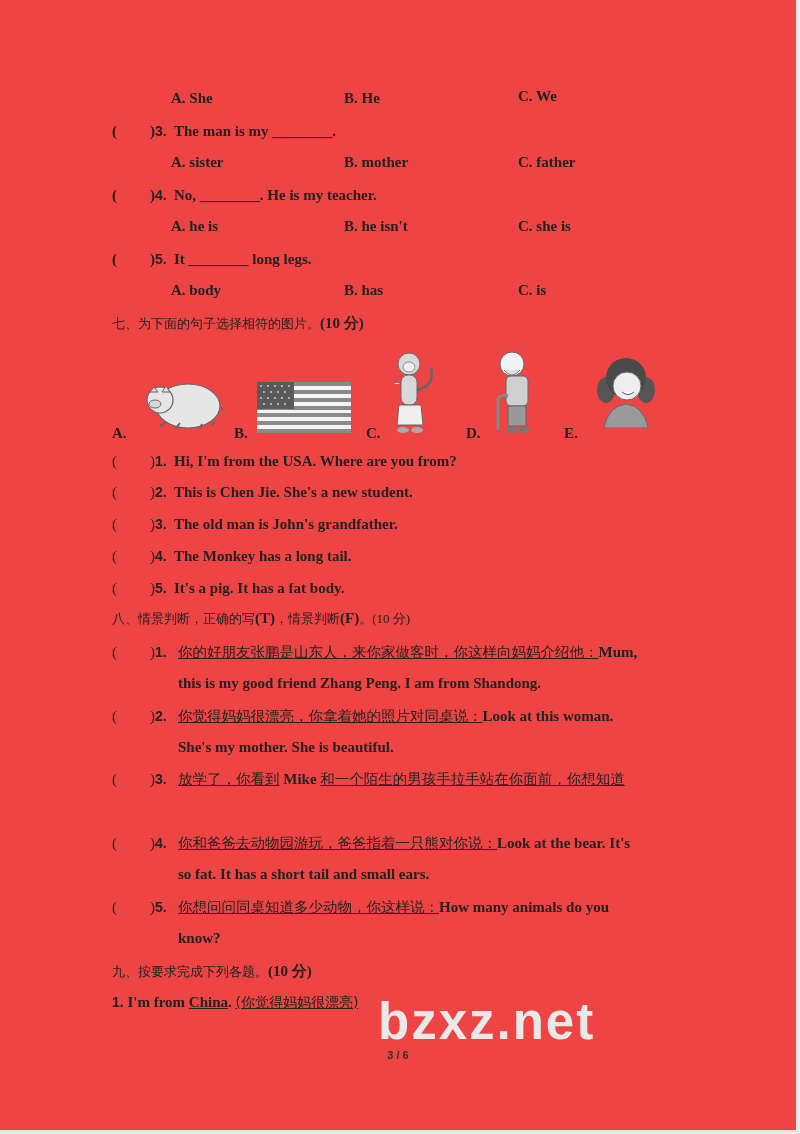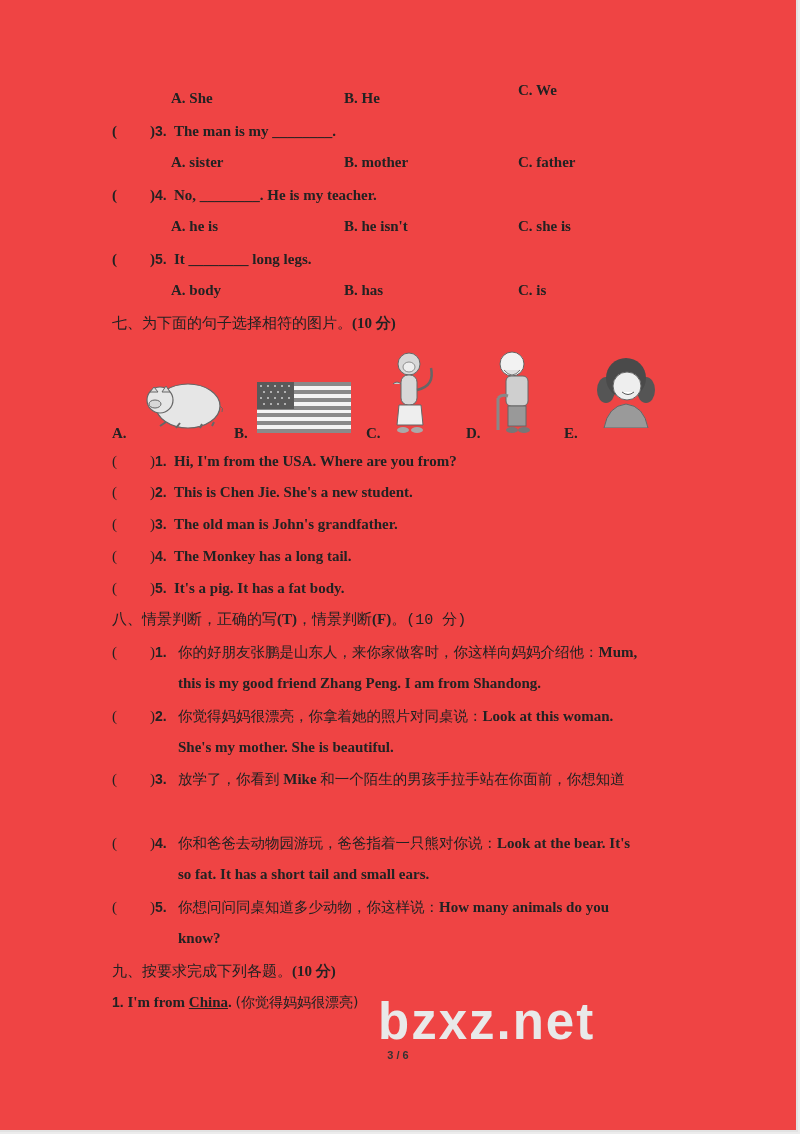--- a/index.html
+++ b/index.html
@@ -8,38 +8,38 @@
     font-family: "Liberation Serif", "DejaVu Serif", serif; color:#222;
   }
   .page {
     position:absolute; left:0; top:0; width:796px; height:1130px; background:#ef4444;
     border-right:2px solid #e2e2e2; border-bottom:2px solid #e2e2e2;
   }
   .line { position:absolute; font-weight:bold; font-size:15px; white-space:nowrap; line-height:18px; }
   .num { position:absolute; font-family:"Liberation Sans", sans-serif; font-weight:bold; }
   .opt { position:absolute; font-weight:bold; font-size:15px; }
   .sec { position:absolute; left:112px; font-size:15px; white-space:nowrap; }
-  .sec .zh { font-family:Liberation Mono, monospace; font-size:15px; }
+  .sec .zh { font-family:Liberation Serif, serif; font-size:13px; }
   .sec .en { font-family:"Liberation Serif", serif; font-weight:bold; }
   .pic-label { position:absolute; font-weight:bold; font-size:15px; }
   .pic { position:absolute; }
   .footer { position:absolute; left:0; width:796px; top:1049px; text-align:center; font-family:"Liberation Sans", sans-serif; font-weight:bold; font-size:11px; color:#333; }
   .watermark { position:absolute; left:378px; top:992px; font-family:"Liberation Sans", sans-serif; font-weight:bold; font-size:51px; color:#e9e9e9; letter-spacing:2px; }
   .u { text-decoration:underline; }
   .q-text { position:absolute; font-weight:bold; font-size:15px; white-space:nowrap; }
-  .q-text .zh { font-family:"DejaVu Sans", sans-serif; font-weight:normal; font-size:14.5px; }
+  .q-text .zh { font-family:"DejaVu Sans", sans-serif; font-weight:normal; font-size:14.5px;text-decoration:underline; }
 </style>
 </head>
 <body>
 
 <div class="page">
 
   <div class="opt" style="left:171px;top:90px">A. She</div>
   <div class="opt" style="left:344px;top:90px">B. He</div>
-  <div class="opt" style="left:518px;top:82px">C. We</div>
+  <div class="opt" style="left:518px;top:88px">C. We</div>
 
   <div class="line" style="left:112px;top:122px;width:600px">
     <span style="position:absolute;left:0">(</span>
     <span style="position:absolute;left:38px">)</span>
     <span class="num" style="left:43px;font-size:14px">3.</span>
     <span style="position:absolute;left:62px">The man is my ________.</span>
   </div>
   <div class="opt" style="left:171px;top:154px">A. sister</div>
   <div class="opt" style="left:344px;top:154px">B. mother</div>
   <div class="opt" style="left:518px;top:154px">C. father</div>

